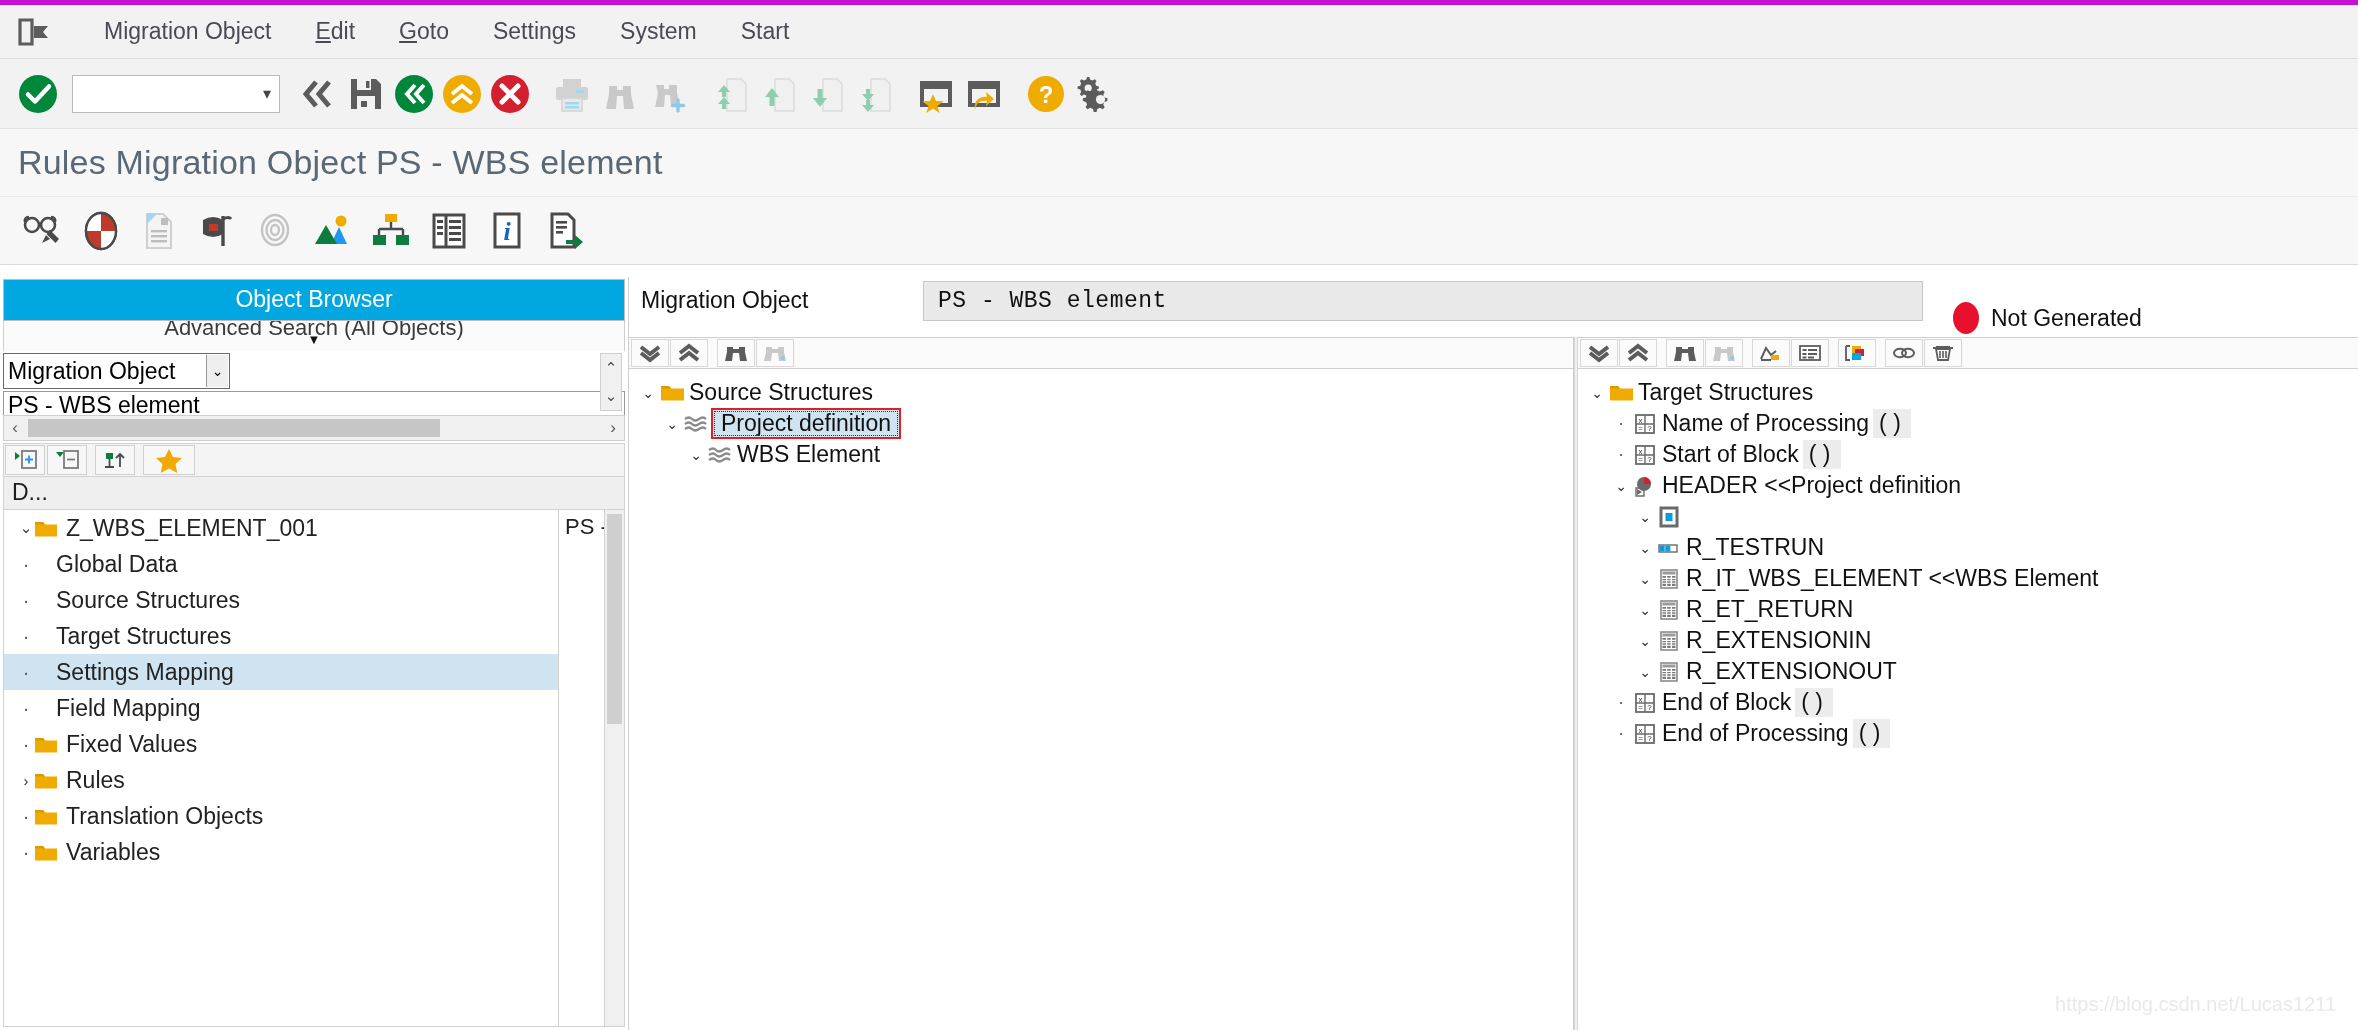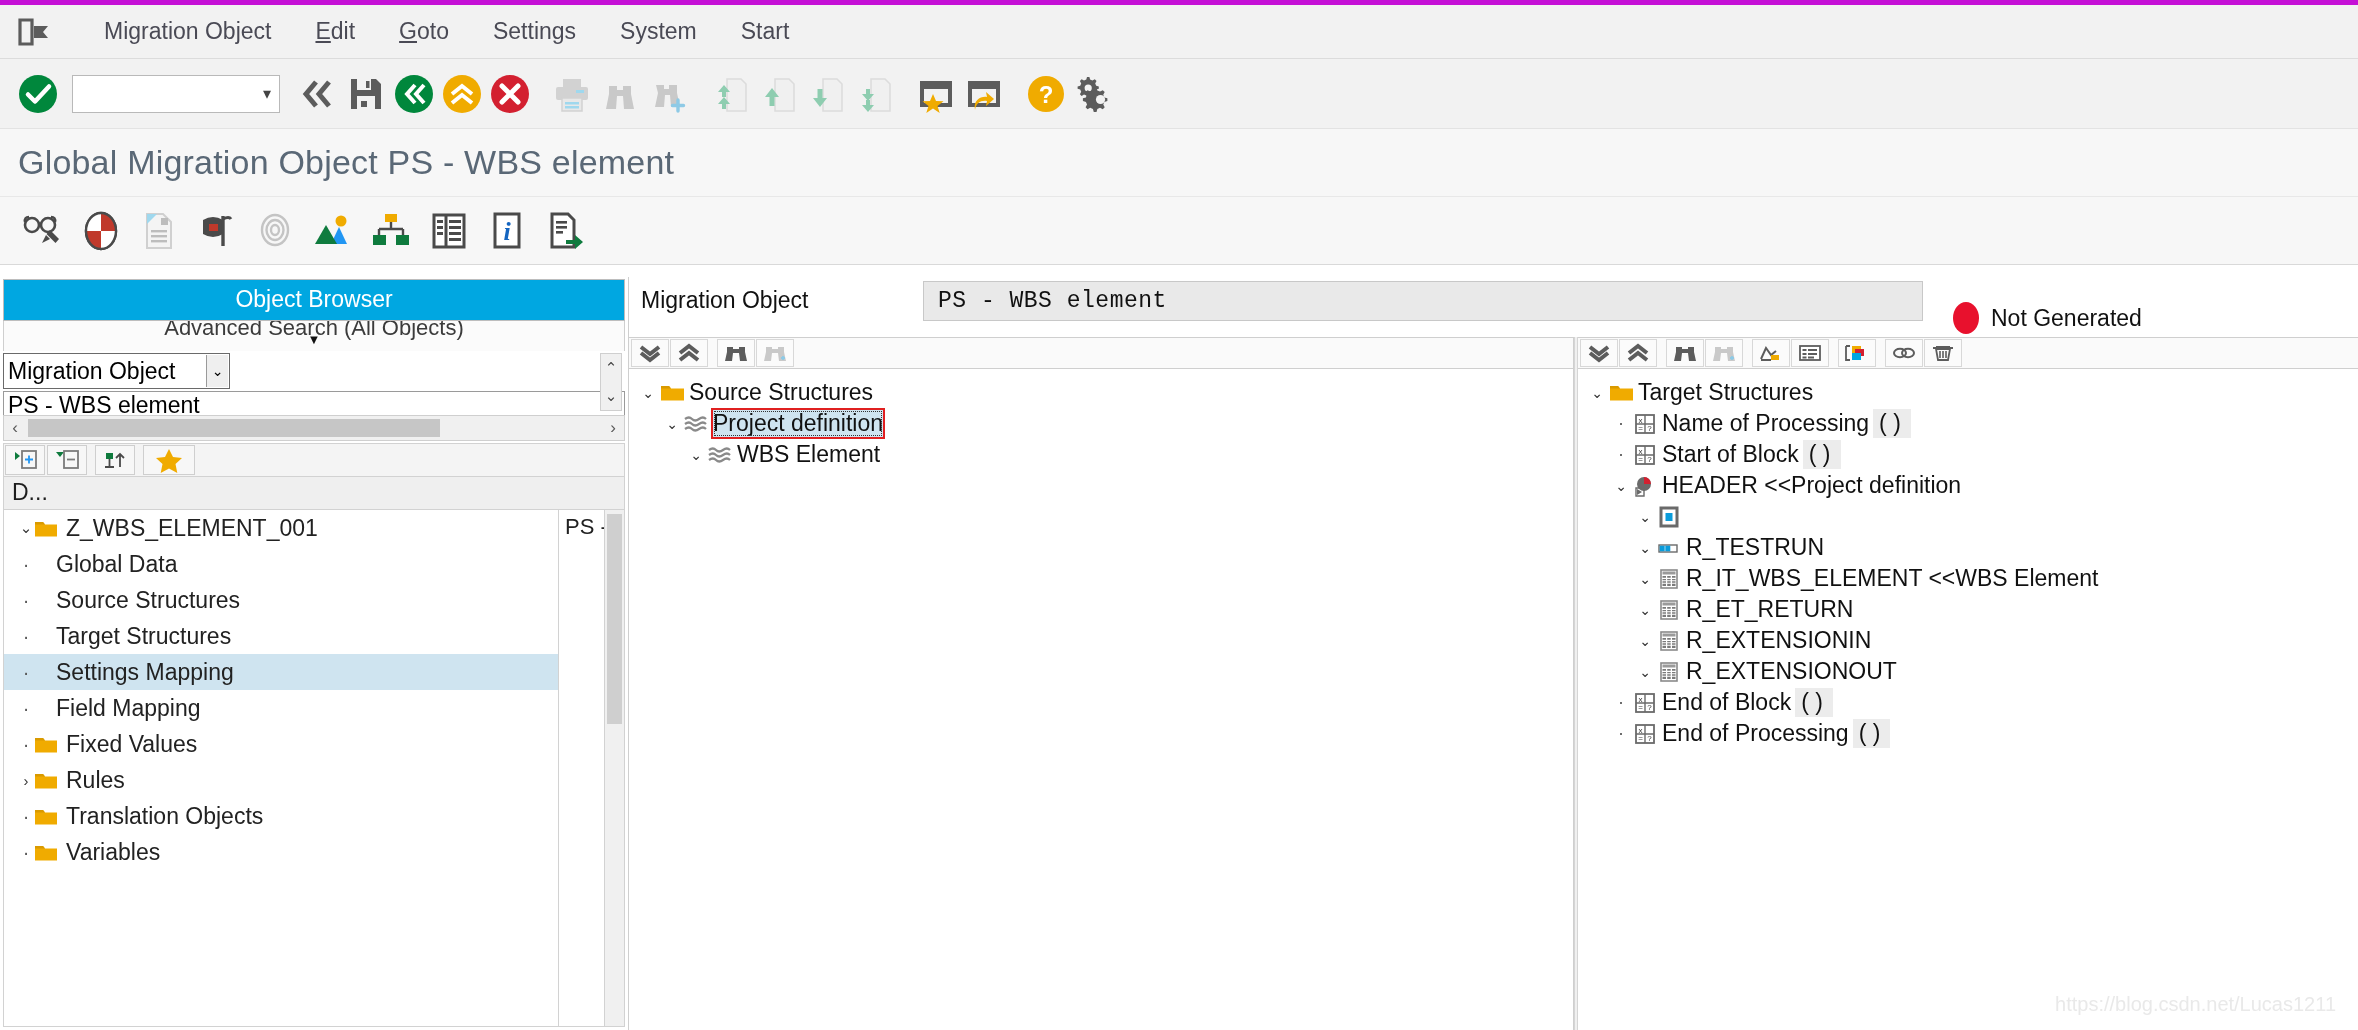--- a/index.html
+++ b/index.html
@@ -320,21 +320,21 @@
   }
   .ttwist { width: 18px; text-align:center; font-size: 14px; color:#333; flex:0 0 auto; }
   .ttwist.dot { font-size: 18px; color:#555; }
   .ticon { width: 30px; display:flex; align-items:center; justify-content:center; flex:0 0 auto; }
   .tlabel { padding-left: 2px; }
   .paren-bg { background:#ececec; padding: 1px 10px 1px 6px; margin-left: 4px; }
 
   .sel-box {
     background: #cfe4f0;
     border: 2px solid #e02020;
-    padding: 0 0;
+    padding: 0 8px;
     position: relative;
   }
   .sel-box::after {
     content:"";
     position:absolute; left:1px; right:1px; top:1px; bottom:1px;
     border: 1px dotted #333;
     pointer-events:none;
   }
 
   .watermark {
@@ -511,21 +511,21 @@
         <path d="M14 4 l2.4 0 .7 2.6 2.3 1 2.4-1.3 1.7 1.7 -1.3 2.4 1 2.3 2.6 .7 0 2.4 -2.6 .7 -1 2.3 1.3 2.4 -1.7 1.7 -2.4-1.3 -2.3 1 -.7 2.6 -2.4 0 -.7-2.6 -2.3-1 -2.4 1.3 -1.7-1.7 1.3-2.4 -1-2.3 -2.6-.7 0-2.4 2.6-.7 1-2.3 -1.3-2.4 1.7-1.7 2.4 1.3 2.3-1 z"></path>
         <circle cx="15.2" cy="15" r="3.6" fill="#f2f2f2"></circle>
         <path d="M26 17 l3 0 .9 3.3 2.9 1.2 3-1.6 2.1 2.1 -1.6 3 1.2 2.9 3.3 .9 0 3 -3.3 .9 -1.2 2.9 1.6 3 -2.1 2.1 -3-1.6 -2.9 1.2 -.9 3.3 -3 0 -.9-3.3 -2.9-1.2 -3 1.6 -2.1-2.1 1.6-3 -1.2-2.9 -3.3-.9 0-3 3.3-.9 1.2-2.9 -1.6-3 2.1-2.1 3 1.6 2.9-1.2 z" transform="translate(-5,-3) scale(0.92) translate(2,2)"></path>
         <circle cx="27.5" cy="26.5" r="4.6" fill="#f2f2f2"></circle>
       </g>
     </svg>
   </div>
 </div>
 
 <div class="page-title-wrap">
-  <div class="page-title">Global Migration Object PS - WBS element</div>
+  <div class="page-title">Rules Migration Object PS - WBS element</div>
 </div>
 
 <div class="app-toolbar">
 
   <div class="app-btn">
     <svg width="46" height="40" viewBox="0 0 46 40">
       <circle cx="12" cy="14" r="7" fill="none" stroke="#4a4a4a" stroke-width="2.6"></circle>
       <circle cx="28" cy="14" r="7" fill="none" stroke="#4a4a4a" stroke-width="2.6"></circle>
       <path d="M19 14 q1-3 2 0" fill="none" stroke="#4a4a4a" stroke-width="2.4"></path>
       <path d="M5 11 q-1-5 4-5" fill="none" stroke="#4a4a4a" stroke-width="2.4"></path>

